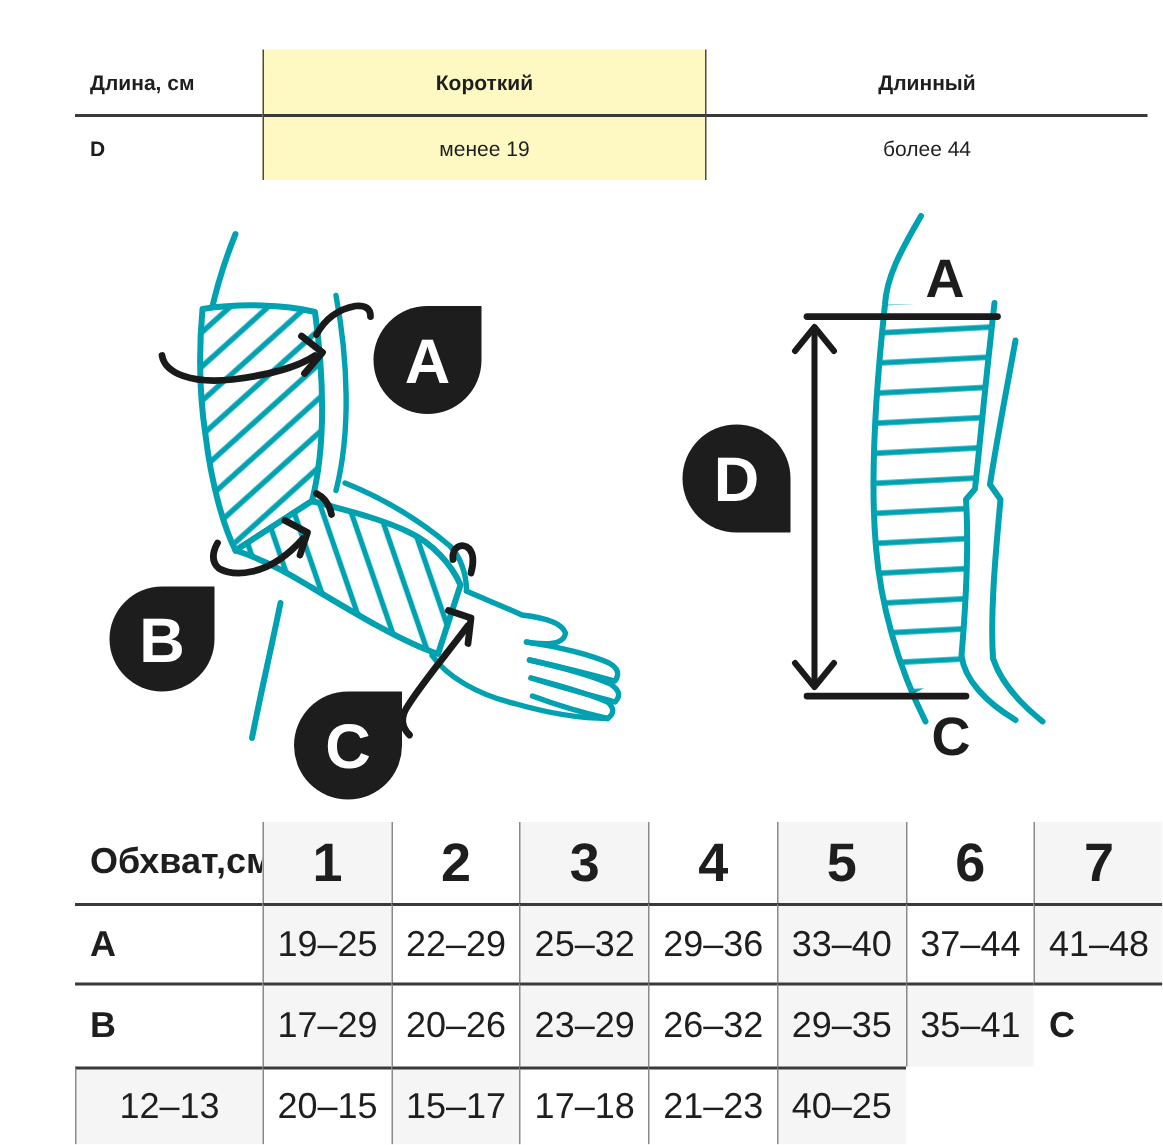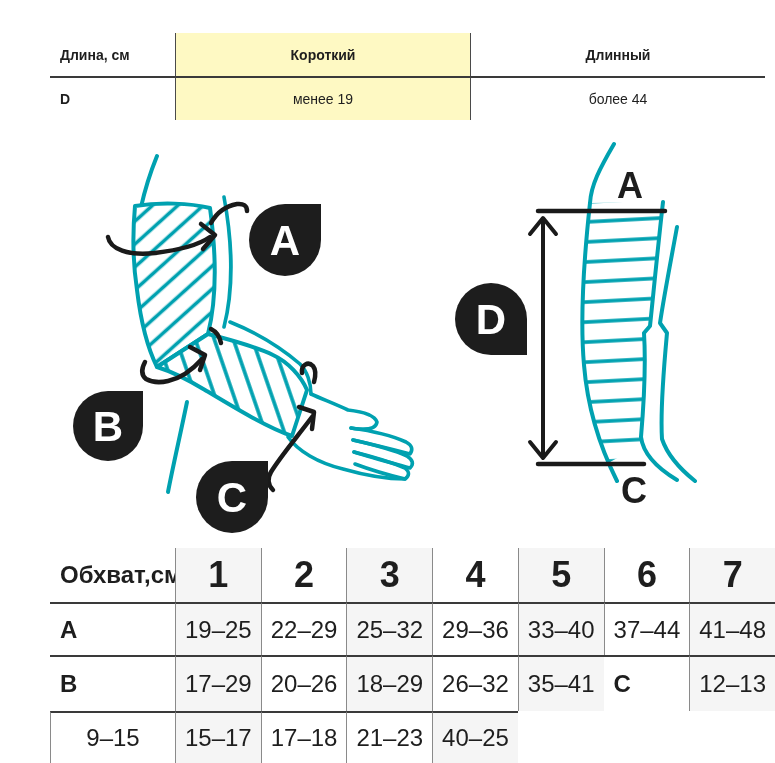--- a/index.html
+++ b/index.html
@@ -166,26 +166,27 @@
     <div class="gt-cell vline hrule">22–29</div>
     <div class="gt-cell vline shade hrule">25–32</div>
     <div class="gt-cell vline hrule">29–36</div>
     <div class="gt-cell vline shade hrule">33–40</div>
     <div class="gt-cell vline hrule">37–44</div>
     <div class="gt-cell vline shade hrule">41–48</div>
 
     <div class="gt-cell lbl hrule">B</div>
     <div class="gt-cell vline shade hrule">17–29</div>
     <div class="gt-cell vline hrule">20–26</div>
-    <div class="gt-cell vline shade hrule">18–29</div>
+    <div class="gt-cell vline shade hrule">23–29</div>
     <div class="gt-cell vline hrule">26–32</div>
+    <div class="gt-cell vline shade hrule">29–35</div>
     <div class="gt-cell vline shade hrule">35–41</div>
 
     <div class="gt-cell lbl hrule">C</div>
     <div class="gt-cell vline shade hrule">12–13</div>
-    <div class="gt-cell vline hrule">9–15</div>
+    <div class="gt-cell vline hrule">20–15</div>
     <div class="gt-cell vline shade hrule">15–17</div>
     <div class="gt-cell vline hrule">17–18</div>
     <div class="gt-cell vline hrule">21–23</div>
     <div class="gt-cell vline shade hrule">40–25</div>
   </div>
 
 </div>
 
 </body></html>

